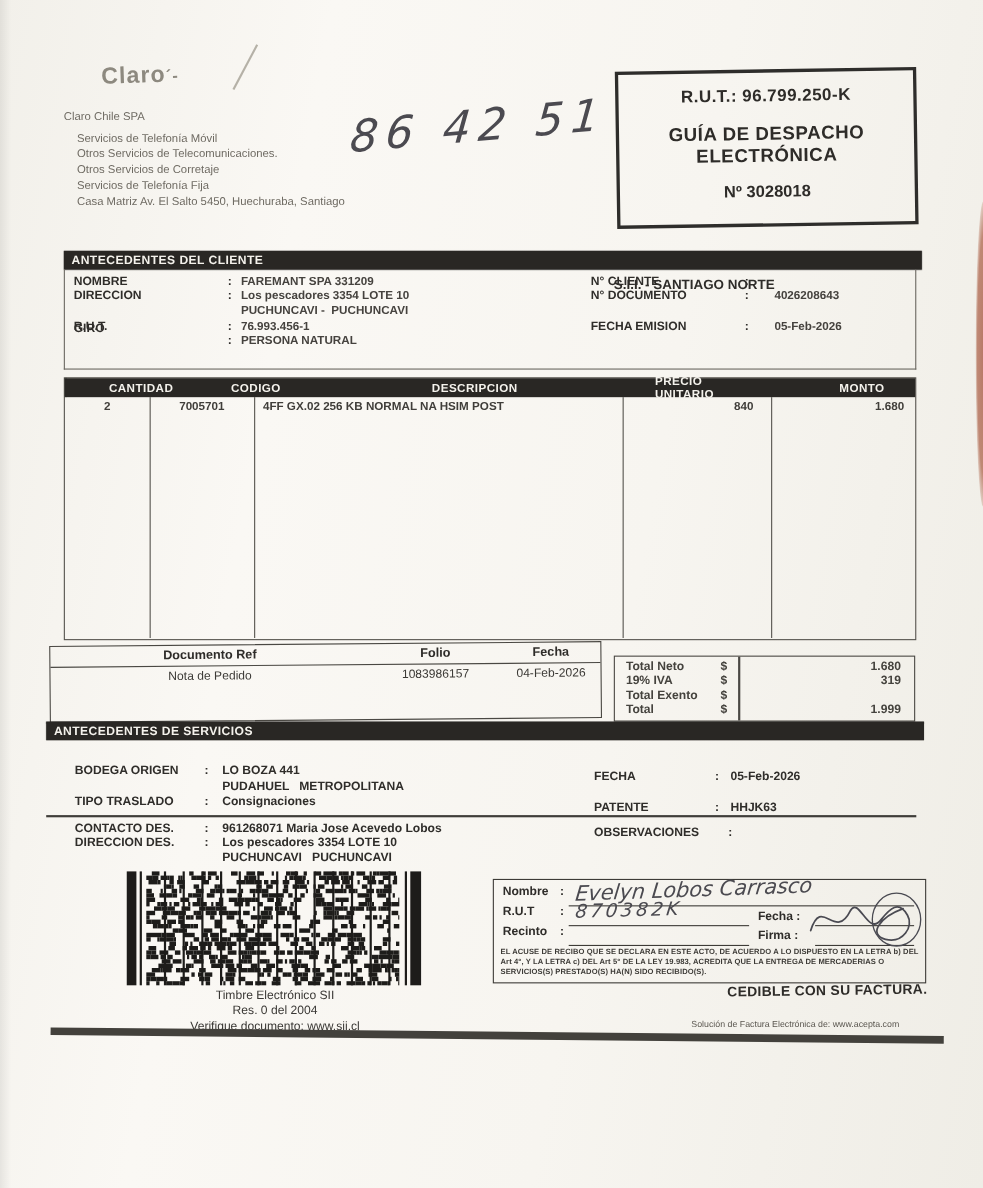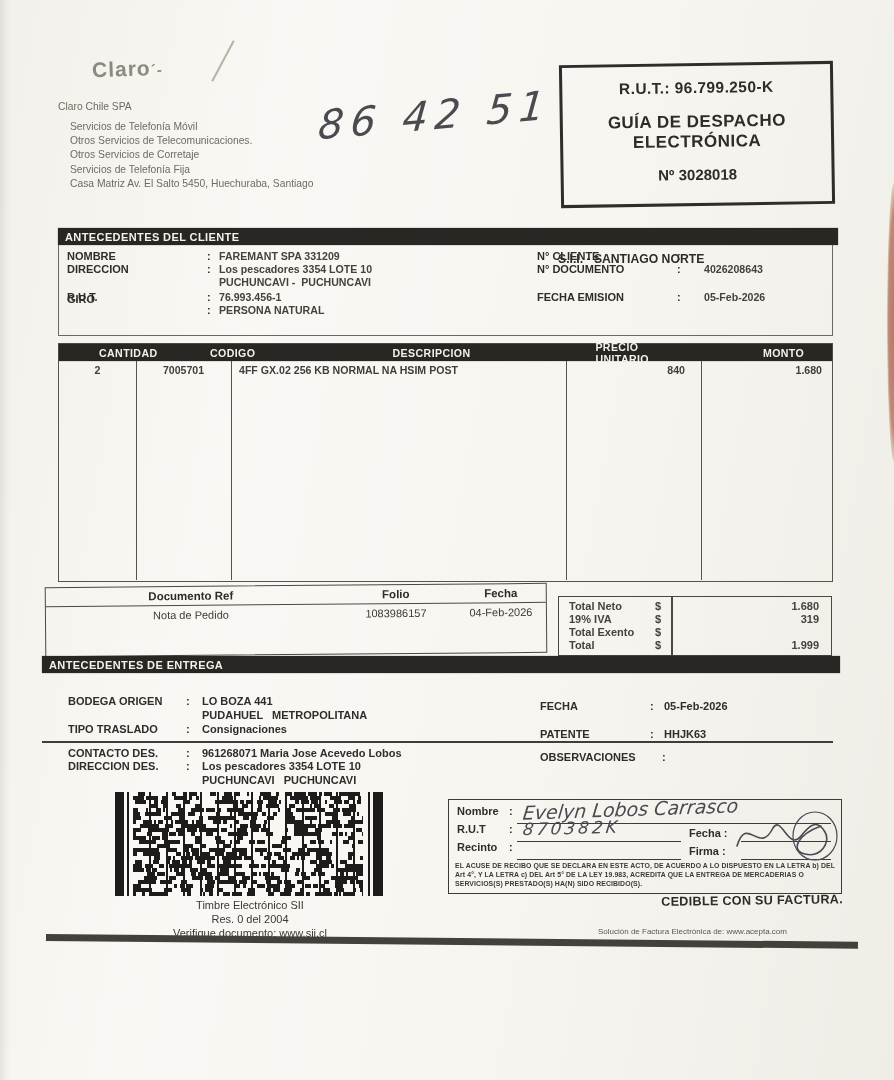--- a/index.html
+++ b/index.html
@@ -138,21 +138,21 @@
     <div class="abs" style="left:120px;top:16px;width:140px;text-align:right;">319</div>
     <div class="abs" style="left:10px;top:29px;">Total Exento</div>
     <div class="abs" style="left:96px;top:29px;">$</div>
     <div class="abs" style="left:120px;top:29px;width:140px;text-align:right;"></div>
     <div class="abs" style="left:10px;top:42px;">Total</div>
     <div class="abs" style="left:96px;top:42px;">$</div>
     <div class="abs" style="left:120px;top:42px;width:140px;text-align:right;">1.999</div>
   </div>
 
   <div class="abs bar" style="left:42px;top:656px;width:791px;height:17px;">
-    <span>ANTECEDENTES DE ENTREGA</span>
+    <span>ANTECEDENTES DE SERVICIOS</span>
   </div>
 
   <div class="lbl abs" style="left:68px;top:695px">BODEGA ORIGEN</div>
   <div class="colon abs" style="left:186px;top:695px">:</div>
   <div class="lbl abs" style="left:202px;top:695px">LO BOZA 441</div>
   <div class="lbl abs" style="left:202px;top:709px">PUDAHUEL   METROPOLITANA</div>
 
   <div class="lbl abs" style="left:68px;top:723px">TIPO TRASLADO</div>
   <div class="colon abs" style="left:186px;top:723px">:</div>
   <div class="lbl abs" style="left:202px;top:723px">Consignaciones</div>
@@ -797,19 +797,19 @@
     <svg class="abs" style="left:280px;top:6px;" width="112" height="58" viewBox="0 0 112 58">
       <path d="M8,40 C18,8 30,50 44,22 C52,8 60,46 72,30 C80,20 88,12 96,26 C102,36 92,52 76,48 C60,44 70,28 92,20" fill="none" stroke="#4a4a52" stroke-width="1.6" stroke-linecap="round"></path>
       <ellipse cx="86" cy="30" rx="22" ry="24" fill="none" stroke="#4a4a52" stroke-width="1.2"></ellipse>
     </svg>
 
     <div class="legal abs" style="left:6px;top:62px;width:382px;">EL ACUSE DE RECIBO QUE SE DECLARA EN ESTE ACTO, DE ACUERDO A LO DISPUESTO EN LA LETRA b) DEL Art 4°, Y LA LETRA c) DEL Art 5° DE LA LEY 19.983, ACREDITA QUE LA ENTREGA DE MERCADERIAS O SERVICIOS(S) PRESTADO(S) HA(N) SIDO RECIBIDO(S).</div>
   </div>
 
   <div class="abs" style="left:598px;top:894px;width:245px;text-align:right;font-weight:bold;font-size:12.6px;letter-spacing:.3px;transform:rotate(-0.8deg);">CEDIBLE CON SU FACTURA.</div>
 
-  <div class="abs" style="left:598px;top:927px;width:250px;text-align:left;font-size:8px;color:#5b5750;">Solución de Factura Electrónica de: www.acepta.com</div>
+  <div class="abs" style="left:598px;top:927px;width:250px;text-align:center;font-size:8px;color:#5b5750;">Solución de Factura Electrónica de: www.acepta.com</div>
 
   <div class="abs" style="left:46px;top:934px;width:812px;height:6.5px;background:#43413c;transform:rotate(0.55deg);transform-origin:left center;"></div>
 
   <div class="abs" style="right:-7px;top:183px;width:14px;height:278px;border-radius:50%;opacity:.85;
               background:radial-gradient(ellipse at center,#ad6350 0%,#b6765f 55%,rgba(182,118,95,0) 78%);"></div>
 </div>
 
 </body></html>

